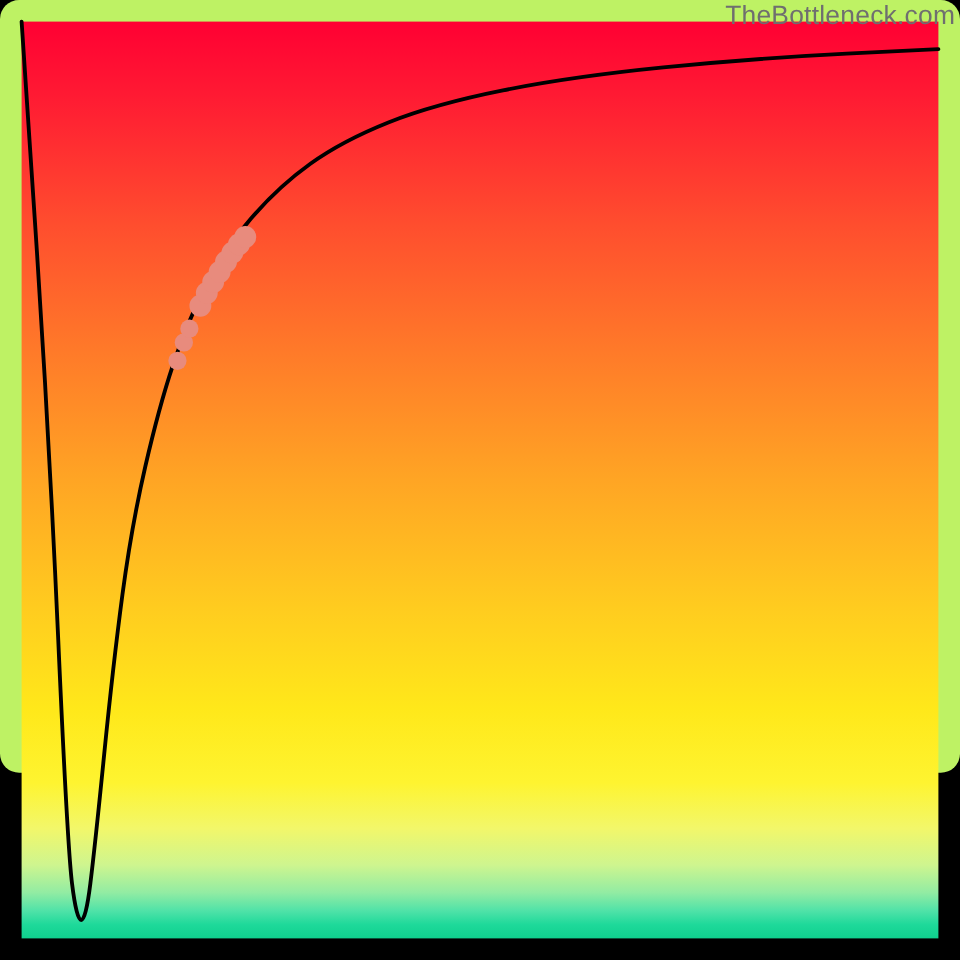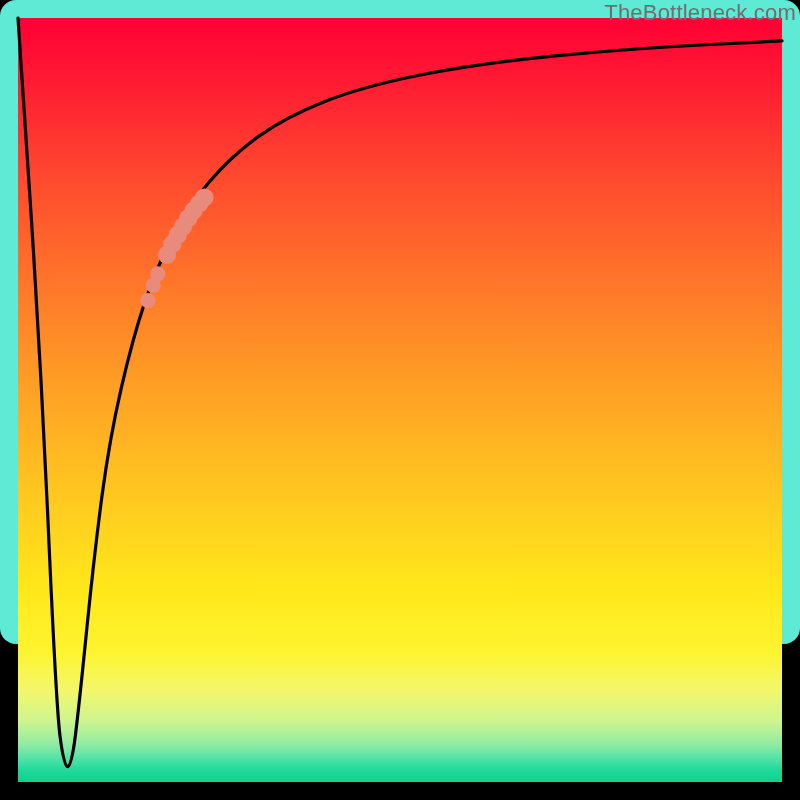--- a/index.html
+++ b/index.html
@@ -8,21 +8,21 @@
     width: 800px;
     height: 800px;
     background: #000;
     overflow: hidden;
     font-family: Arial, Helvetica, sans-serif;
   }
   .frame {
     position: relative;
     width: 800px;
     height: 644px;
-    background: #5eead4;
+    background: #bef264;
     border-radius: 16px;
   }
   .plot {
     position: absolute;
     left: 18px;
     top: 18px;
     width: 764px;
     height: 764px;
     
     background: linear-gradient(

